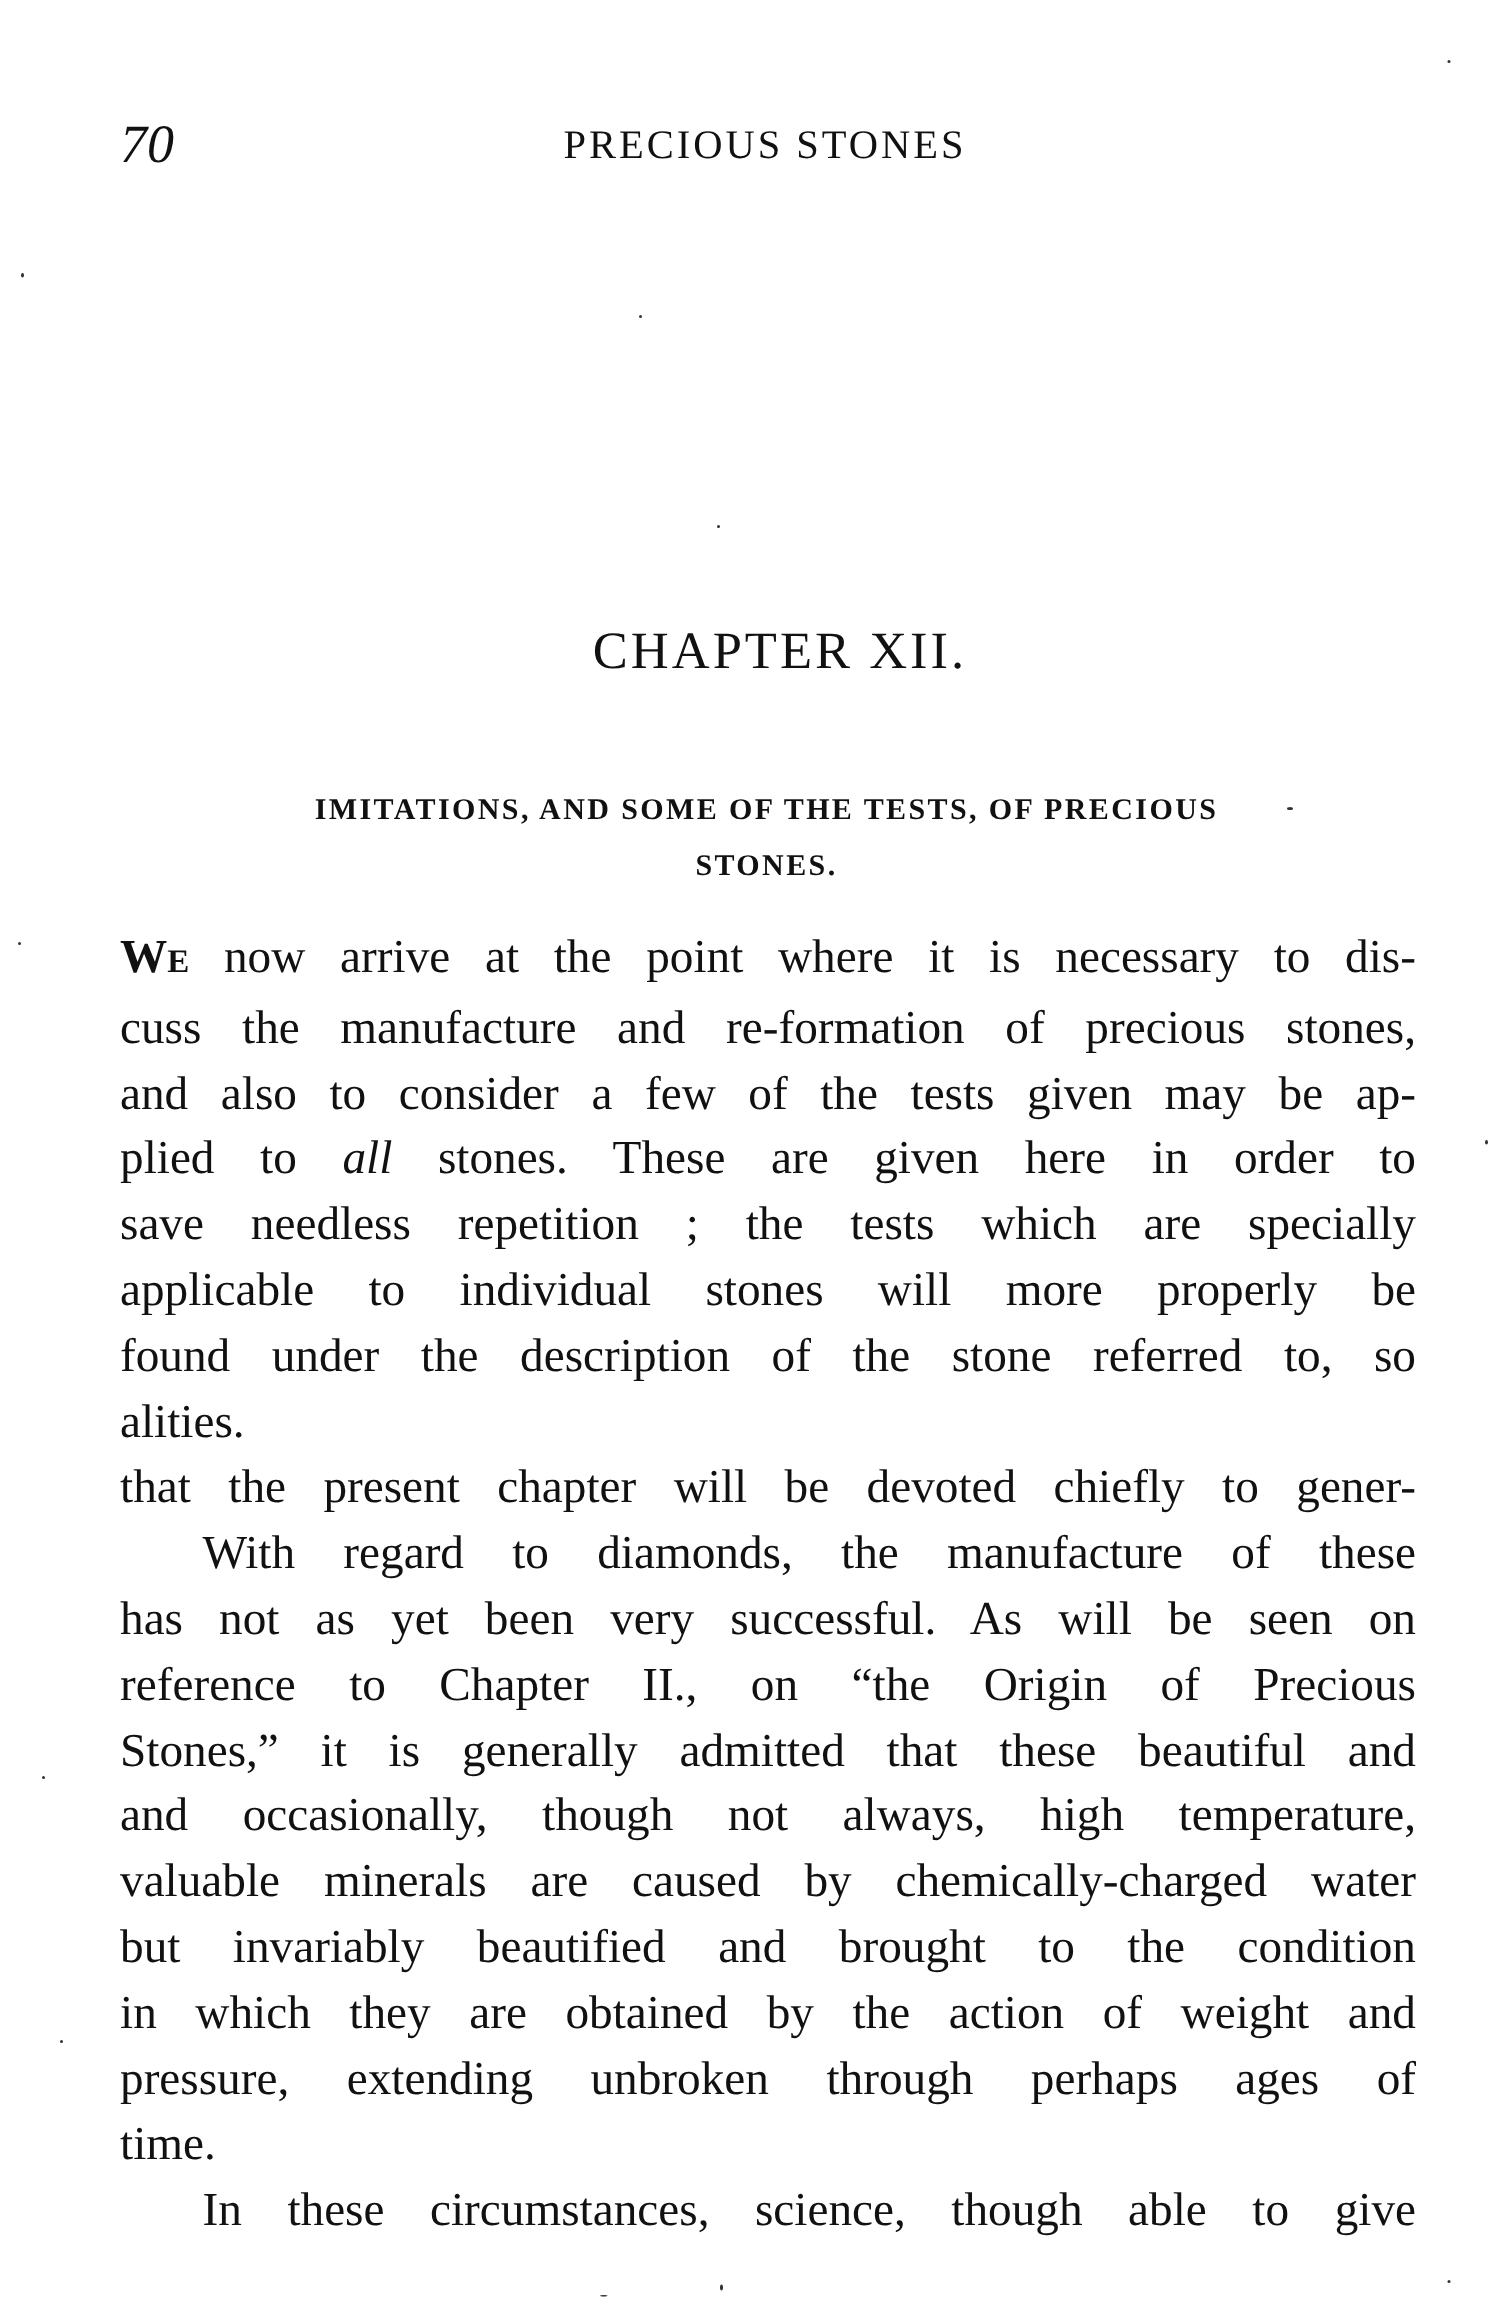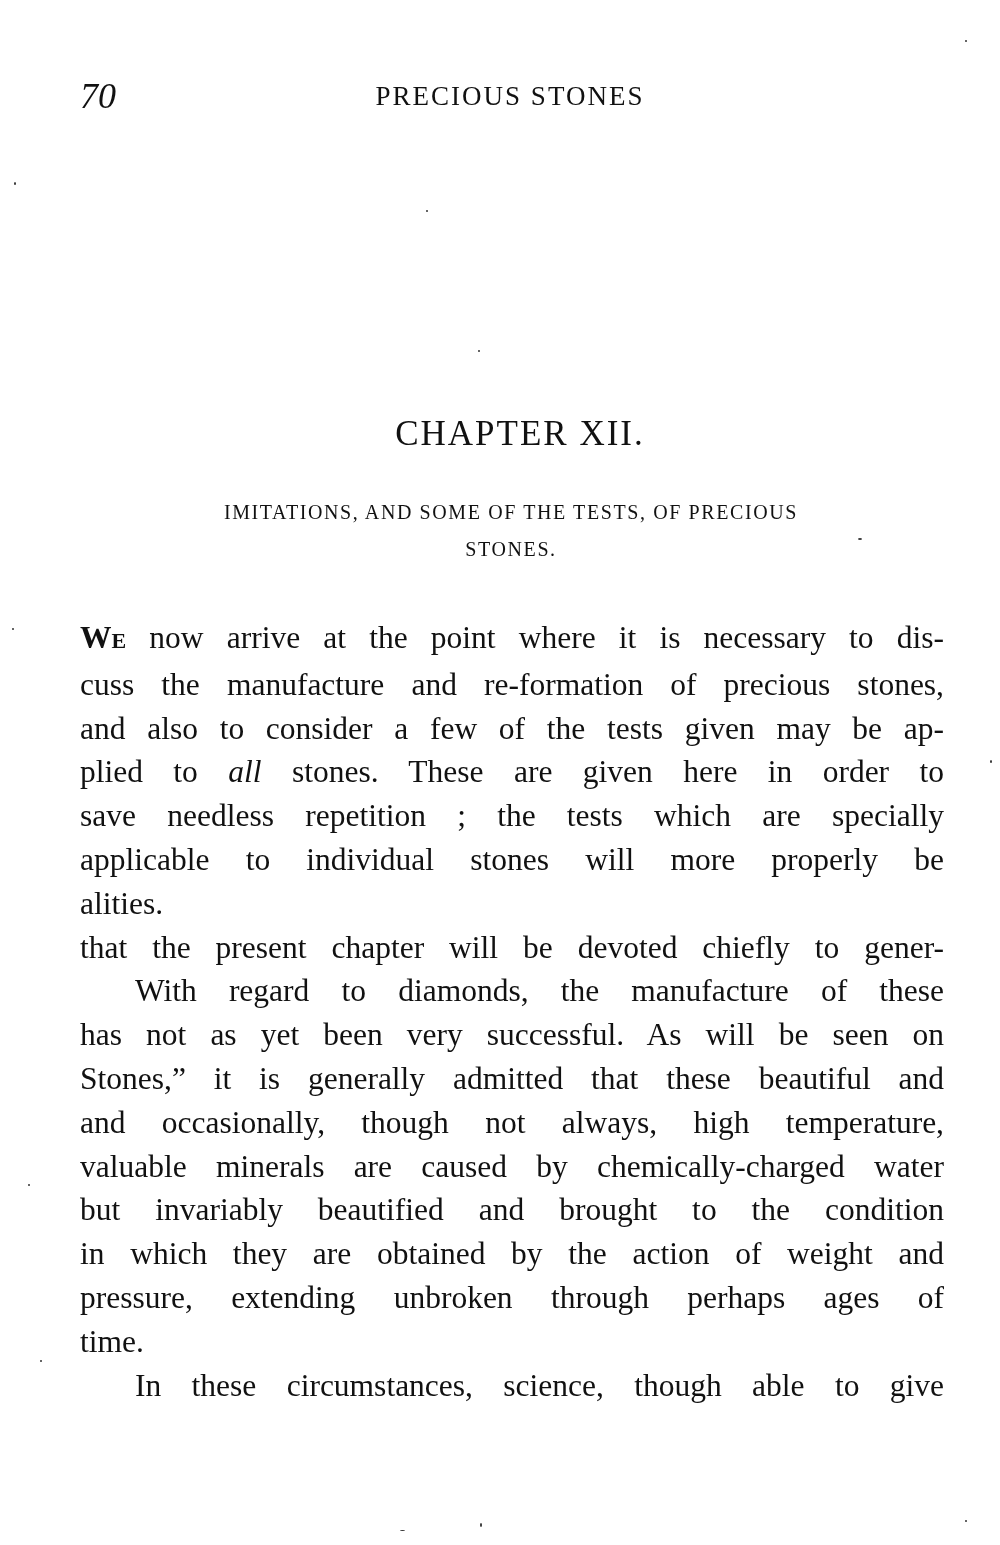--- a/index.html
+++ b/index.html
@@ -40,24 +40,24 @@
       top: 412px;
       text-align: center;
       font-size: 35px;
       letter-spacing: 2px;
       line-height: 44px;
     }
     .chapter-subtitle {
       position: absolute;
       left: 100px;
       width: 822px;
-      top: 494px;
+      top: 522px;
       text-align: center;
       font-size: 20px;
-      font-weight: normal;
+      font-weight: bold;
       letter-spacing: 1.6px;
       line-height: 37px;
     }
     .body-text {
       position: absolute;
       left: 80px;
       width: 864px;
       top: 616px;
       font-size: 31.5px;
       line-height: 43.8px;
@@ -101,26 +101,28 @@
 </div>
 
 <div class="body-text">
   <p>
     <span class="line"><span class="smallcaps-first"><span>W</span><span class="sc">E</span></span><span> now arrive at the point where it is necessary to dis-</span></span>
     <span class="line">cuss the manufacture and re-formation of precious stones,</span>
     <span class="line">and also to consider a few of the tests given may be ap-</span>
     <span class="line"><span>plied to </span><em>all</em><span> stones. These are given here in order to</span></span>
     <span class="line">save needless repetition ; the tests which are specially</span>
     <span class="line">applicable to individual stones will more properly be</span>
+    <span class="line">found under the description of the stone referred to, so</span>
     <span class="line last">alities.</span>
     <span class="line">that the present chapter will be devoted chiefly to gener-</span>
   </p>
   <p>
     <span class="line" style="padding-left:55px;">With regard to diamonds, the manufacture of these</span>
     <span class="line">has not as yet been very successful. As will be seen on</span>
+    <span class="line">reference to Chapter II., on “the Origin of Precious</span>
     <span class="line">Stones,” it is generally admitted that these beautiful and</span>
     <span class="line">and occasionally, though not always, high temperature,</span>
     <span class="line">valuable minerals are caused by chemically-charged water</span>
     <span class="line">but invariably beautified and brought to the condition</span>
     <span class="line">in which they are obtained by the action of weight and</span>
     <span class="line">pressure, extending unbroken through perhaps ages of</span>
     <span class="line last">time.</span>
   </p>
   <p>
     <span class="line" style="padding-left:55px;">In these circumstances, science, though able to give</span>

